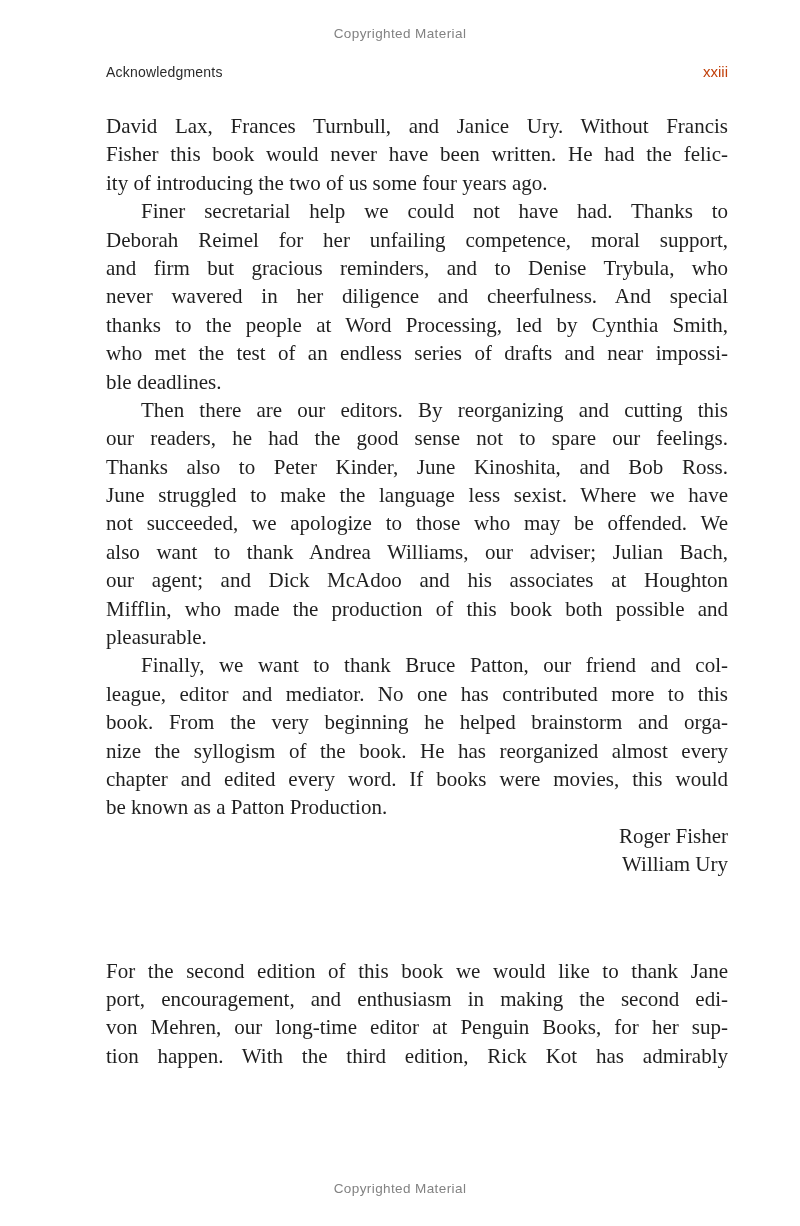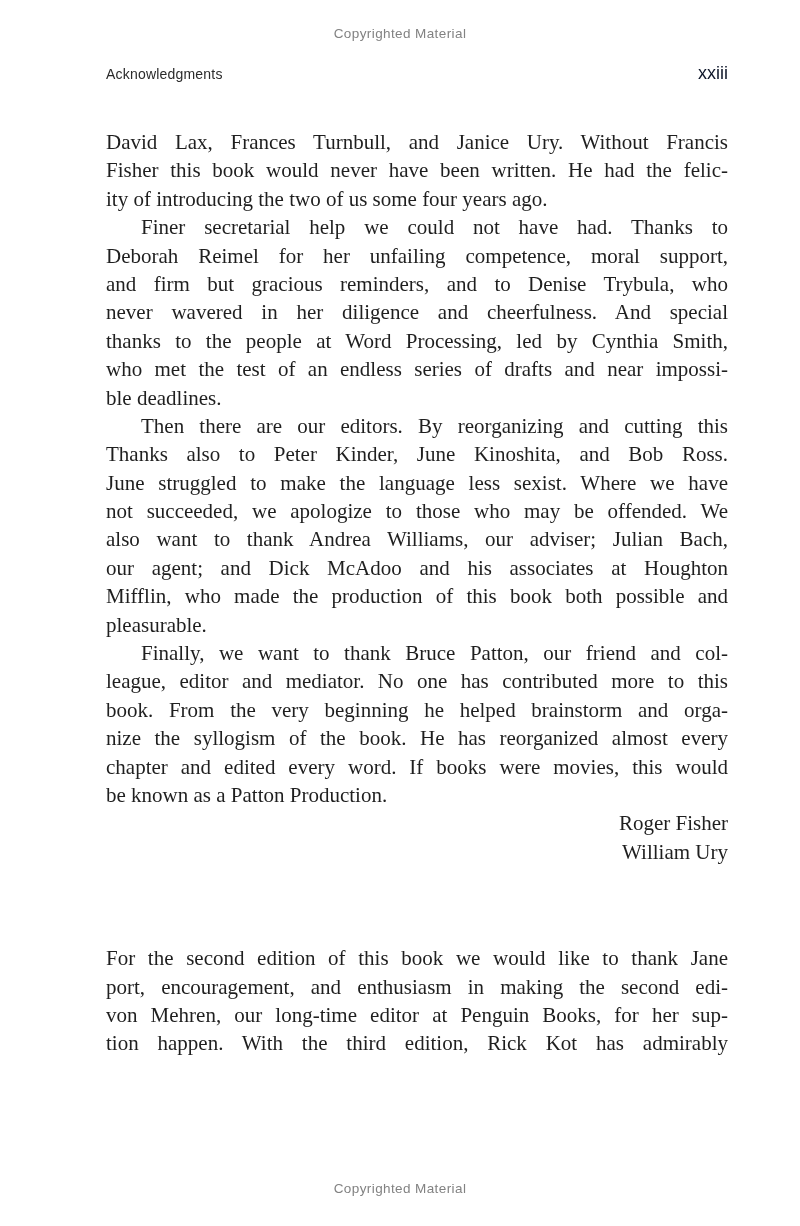--- a/index.html
+++ b/index.html
@@ -33,30 +33,29 @@
     top: 63px;
     left: 106px;
     width: 622px;
     display: flex;
     justify-content: space-between;
     align-items: baseline;
     font-family: "Liberation Sans", "DejaVu Sans", sans-serif;
     color: #2a2a2a;
   }
   .running-head { font-size: 14px; letter-spacing: 0.2px; }
-  .page-number { font-size: 18px; color: #0f172a; }
+  .page-number { font-size: 15px; color: #c2410c; }
   .body-text {
     position: absolute;
     top: 112px;
     left: 106px;
     width: 622px;
     font-family: "Liberation Serif", "DejaVu Serif", serif;
     font-size: 21px;
     line-height: 28.4px;
-    margin-top: 16px;
   }
   .para { margin: 0; }
   .jline {
     text-align: justify;
     text-align-last: justify;
     height: 28.4px;
     overflow: hidden;
   }
   .jline.lastline { text-align-last: left; }
   .para.indent .jline:first-child { text-indent: 35px; }
@@ -87,20 +86,21 @@
           <div class="jline">Finer secretarial help we could not have had. Thanks to</div>
           <div class="jline">Deborah Reimel for her unfailing competence, moral support,</div>
           <div class="jline">and firm but gracious reminders, and to Denise Trybula, who</div>
           <div class="jline">never wavered in her diligence and cheerfulness. And special</div>
           <div class="jline">thanks to the people at Word Processing, led by Cynthia Smith,</div>
           <div class="jline">who met the test of an endless series of drafts and near impossi-</div>
           <div class="jline lastline">ble deadlines.</div>
         </div>
         <div class="para indent">
           <div class="jline">Then there are our editors. By reorganizing and cutting this</div>
+          <div class="jline">our readers, he had the good sense not to spare our feelings.</div>
           <div class="jline">Thanks also to Peter Kinder, June Kinoshita, and Bob Ross.</div>
           <div class="jline">June struggled to make the language less sexist. Where we have</div>
           <div class="jline">not succeeded, we apologize to those who may be offended. We</div>
           <div class="jline">also want to thank Andrea Williams, our adviser; Julian Bach,</div>
           <div class="jline">our agent; and Dick McAdoo and his associates at Houghton</div>
           <div class="jline">Mifflin, who made the production of this book both possible and</div>
           <div class="jline lastline">pleasurable.</div>
         </div>
         <div class="para indent">
           <div class="jline">Finally, we want to thank Bruce Patton, our friend and col-</div>

